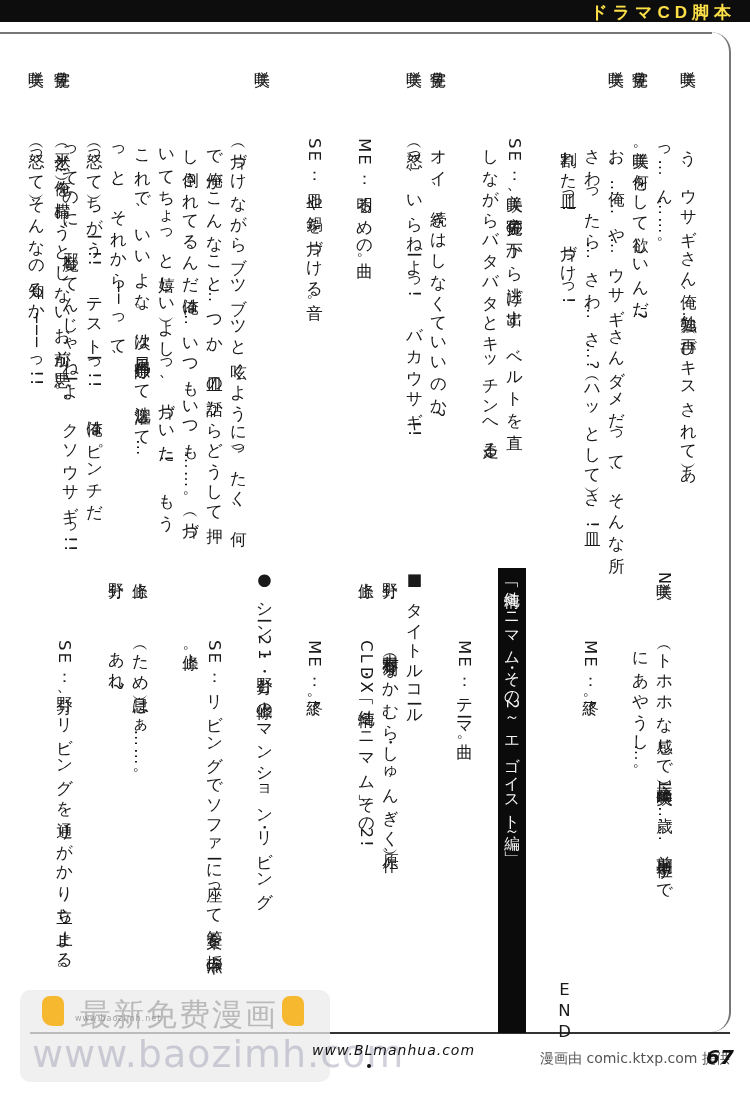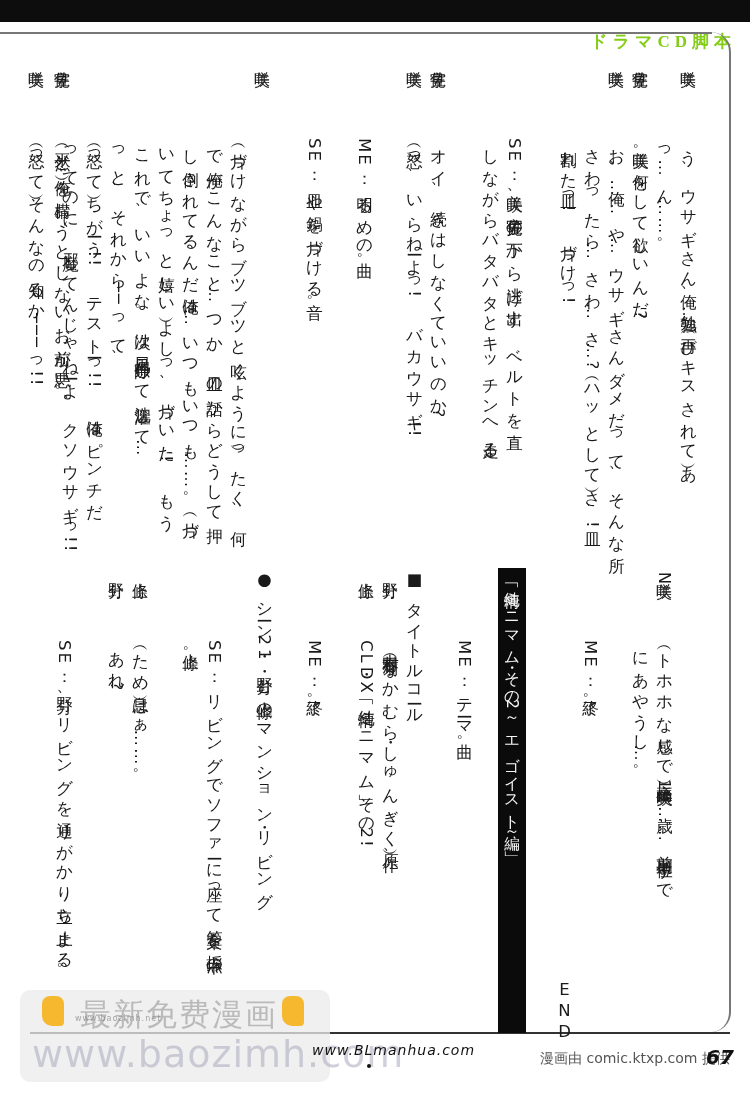--- a/index.html
+++ b/index.html
@@ -6,24 +6,23 @@
   body {
     width:750px; height:1098px; position:relative; overflow:hidden;
     background:#ffffff; color:#1a1a1a;
     font-family:"DejaVu Sans", sans-serif;
   }
   .header-bar {
     position:absolute; left:0; top:0; width:750px; height:22px;
     background:#0d0d0d;
   }
   .header-title {
-    position:absolute; right:14px; top:1px; color:#84cc16;
+    position:absolute; right:14px; top:1px; color:#fde047;
     font-size:17px; letter-spacing:5px; font-weight:bold;
-    font-family:Liberation Serif, serif;
-    margin-top:29px;
+    font-family:Liberation Sans, sans-serif;
   }
   .frame-top {
     position:absolute; left:0; top:32px; width:712px; height:0;
     border-top:2px solid #777;
   }
   .frame-right {
     position:absolute; left:711px; top:32px; width:18px; height:1000px;
     border-right:2px solid #777; border-top-right-radius:22px; border-bottom-right-radius:22px;
   }
   .frame-bottom {

